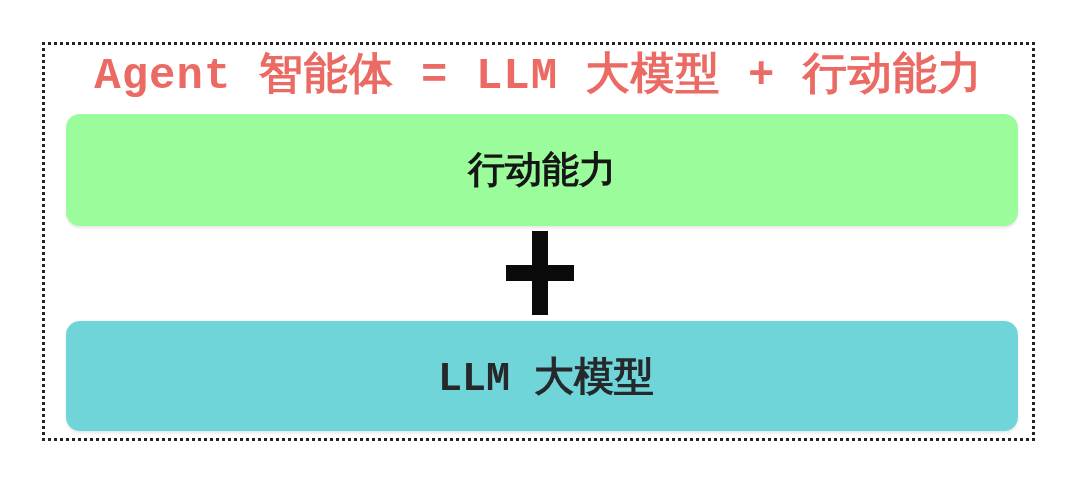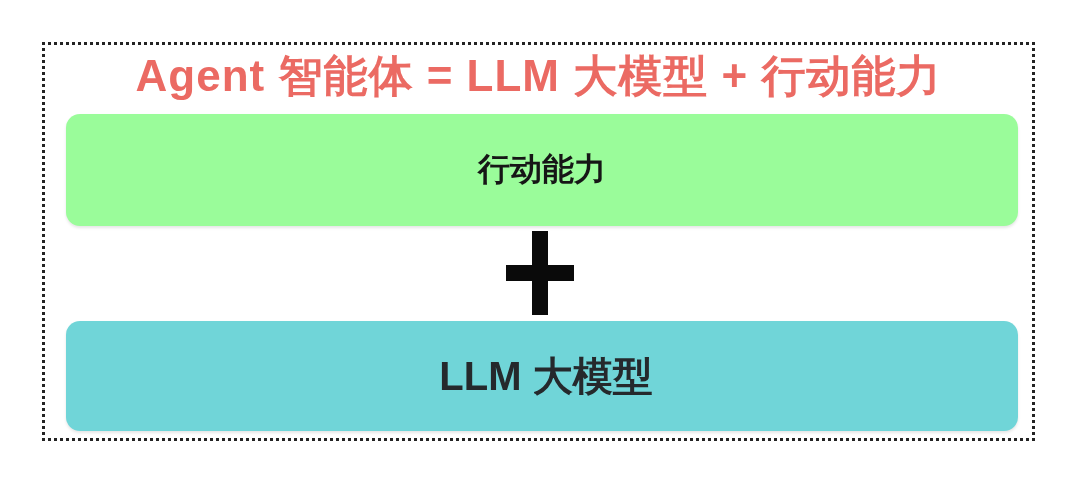--- a/index.html
+++ b/index.html
@@ -7,20 +7,21 @@
     padding: 0;
     background: #ffffff;
     font-family: "Liberation Sans", "DejaVu Sans", sans-serif;
   }
   .stage {
     position: relative;
     width: 1080px;
     height: 484px;
     background: #ffffff;
     overflow: hidden;
+    font-family: Liberation Mono, monospace;
   }
   .frame {
     position: absolute;
     left: 42px;
     top: 42px;
     width: 993px;
     height: 399px;
     border: 3px dotted #232323;
     box-sizing: border-box;
     background: #ffffff;
@@ -48,21 +49,21 @@
     justify-content: center;
     font-weight: 700;
     color: #161616;
     box-shadow: 0 2px 3px rgba(0,0,0,0.10);
     box-sizing: border-box;
   }
   .bar-top {
     top: 69px;
     height: 112px;
     background: #9afc9a;
-    font-size: 32px;
+    font-size: 37px;
   }
   .bar-bottom {
     top: 276px;
     height: 110px;
     background: #70d5d8;
     font-size: 40px;
     color: #25292c;
     padding-left: 8px;
   }
   .plus-icon {

